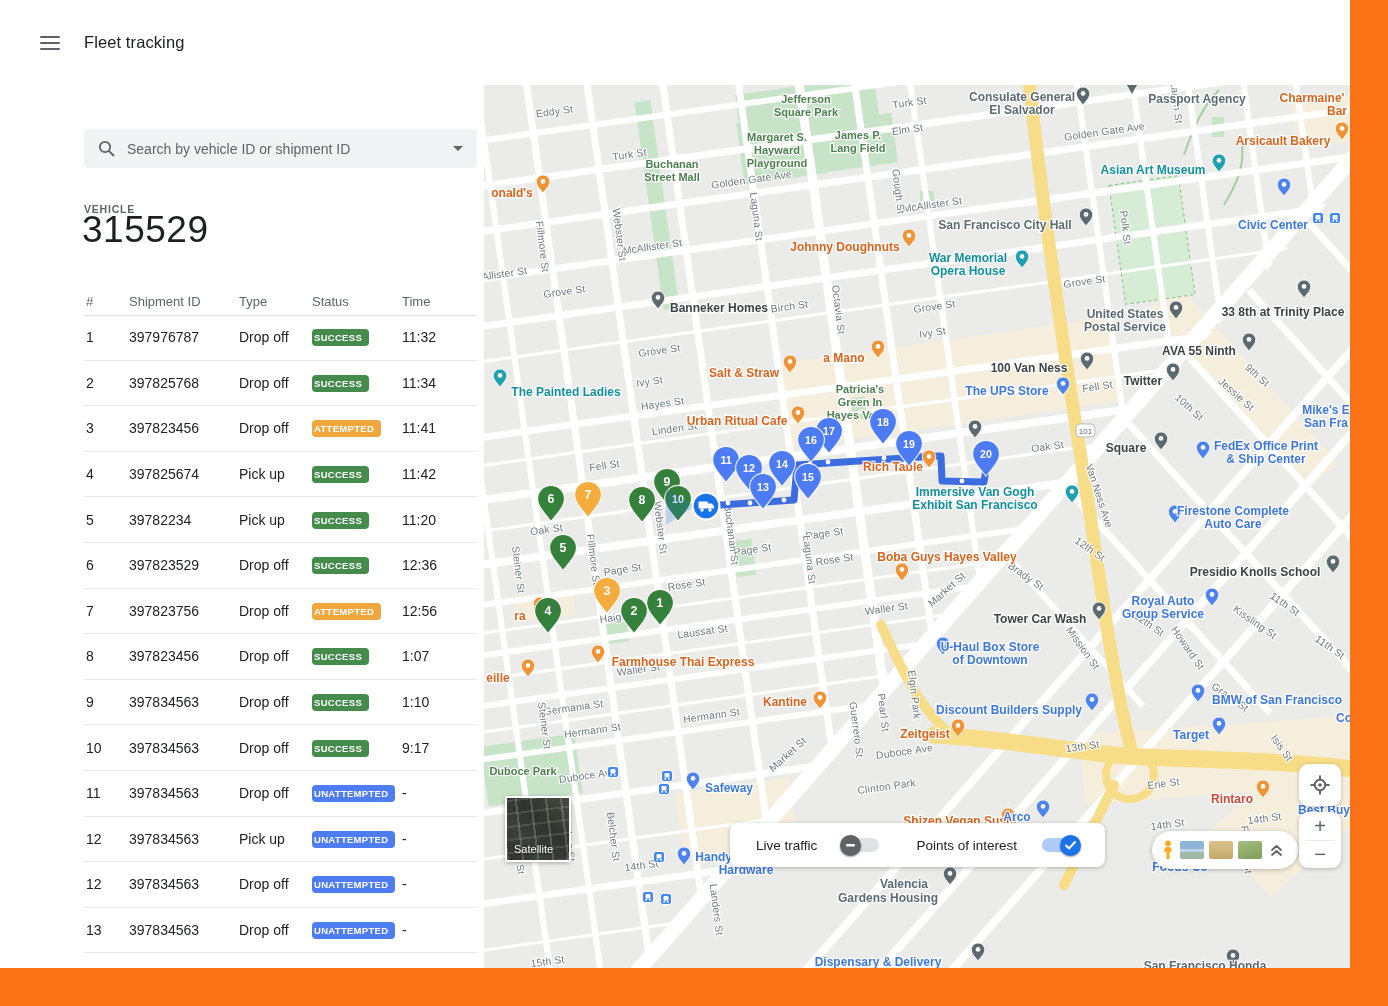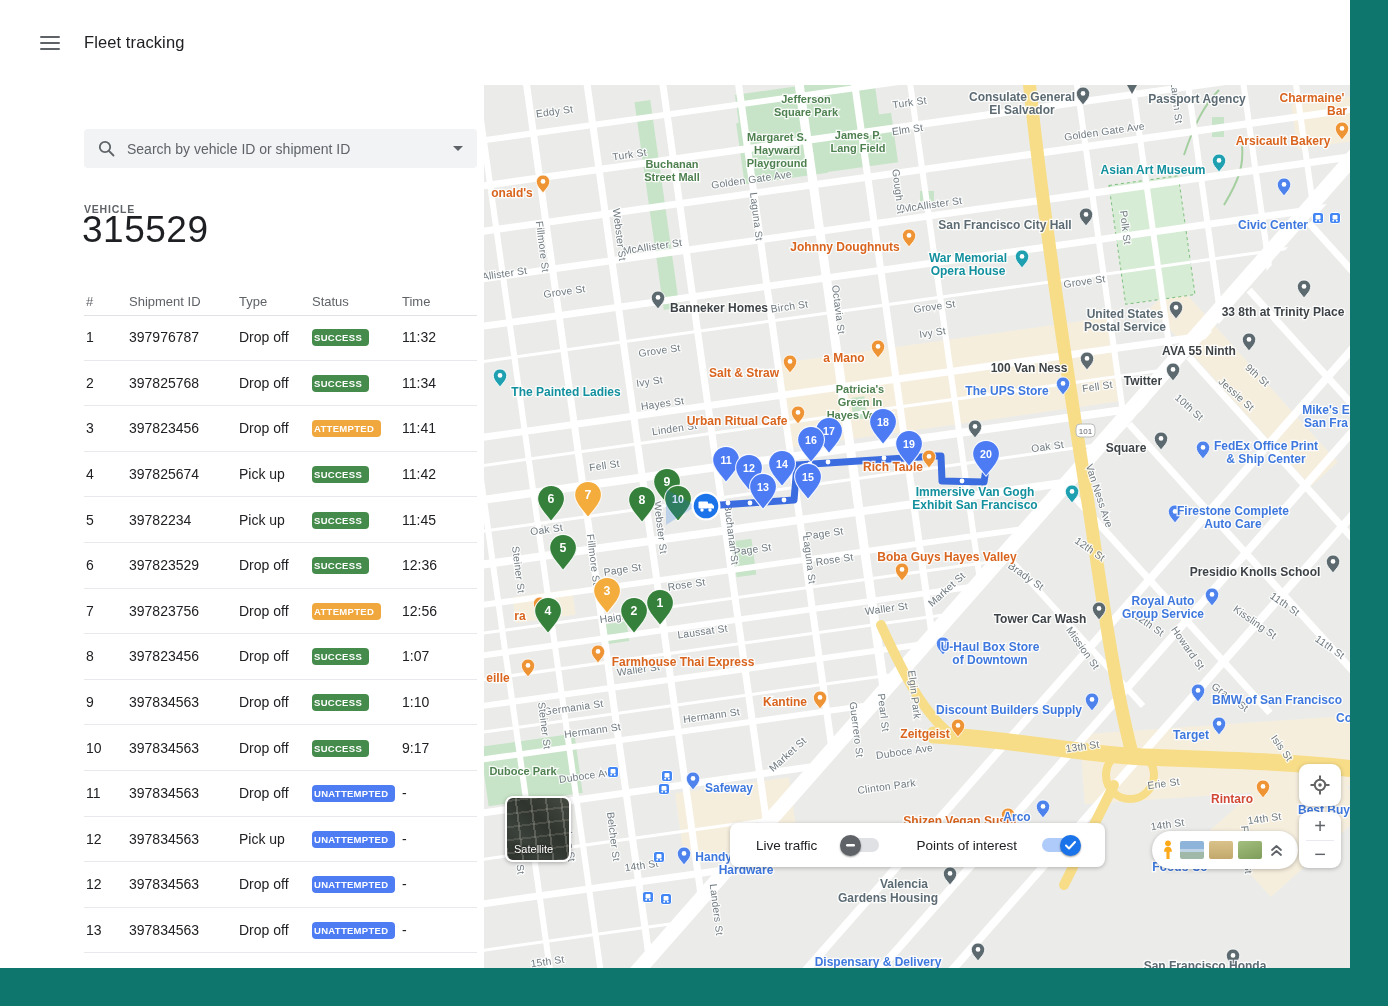--- a/index.html
+++ b/index.html
@@ -1,16 +1,16 @@
 <!DOCTYPE html>
 <html><head>
 <meta charset="utf-8">
 <style>
   html,body{margin:0;padding:0;background:#fff;font-family:"Liberation Sans",sans-serif;}
-  .page{position:relative;width:1388px;height:1006px;background:#0f766e;overflow:hidden;}
+  .page{position:relative;width:1388px;height:1006px;background:#f97316;overflow:hidden;}
   
   header{position:absolute;left:0;top:0;width:1350px;height:85px;background:#fff;border-bottom:1px solid #e3e5e8;display:flex;align-items:center;}
   .hamburger{width:20px;height:14px;margin-left:40px;display:flex;flex-direction:column;justify-content:space-between;cursor:pointer;}
   .hamburger span{display:block;height:2px;background:#5f6368;border-radius:1px;}
   h1.title{font-size:16.5px;font-weight:400;color:#202124;margin:0 0 0 24px;letter-spacing:.1px;}
   
   aside{position:absolute;left:0;top:85px;width:484px;height:883px;background:#fff;overflow:hidden;}
   .searchbox{position:absolute;left:84px;top:44px;width:393px;height:39px;background:#f1f3f4;border-radius:4px;display:flex;align-items:center;box-sizing:border-box;padding:0 14px;}
   .searchbox input{flex:1;border:none;outline:none;background:transparent;font-size:14px;color:#202124;margin-left:10px;font-family:"Liberation Sans",sans-serif;}
   .searchbox input::placeholder{color:#5f6368;}
@@ -21,21 +21,21 @@
   .thead{position:absolute;left:84px;top:202px;width:393px;height:28px;border-bottom:1px solid #e0e2e5;color:#5f6368;font-size:13px;}
   .thead span{padding-left:2px;}
   #rows{position:absolute;left:84px;top:230px;width:393px;}
   .trow{height:45.6px;border-bottom:1px solid #e7e9ec;box-sizing:border-box;font-size:14px;color:#202124;cursor:pointer;}
   .trow span{padding-left:2px;}
   .badge{display:inline-block;font-size:9.5px;font-weight:700;color:#fff;letter-spacing:.3px;padding:3px 7px;border-radius:4px;}
   
   .map{position:absolute;left:484px;top:85px;width:866px;height:883px;overflow:hidden;background:#ebece9;cursor:grab;}
   .map svg.base{position:absolute;left:0;top:0;}
   
-  .sat{position:absolute;left:21px;top:711px;width:66px;height:66px;border-radius:8px;border:2px solid #fff;box-sizing:border-box;box-shadow:0 1px 4px rgba(0,0,0,.3);cursor:pointer;
+  .sat{position:absolute;left:21px;top:711px;width:66px;height:66px;border-radius:2px;border:2px solid #fff;box-sizing:border-box;box-shadow:0 1px 4px rgba(0,0,0,.3);cursor:pointer;
        background:
         repeating-linear-gradient(83deg, rgba(190,190,178,.28) 0 2px, transparent 2px 15px),
         repeating-linear-gradient(-7deg, rgba(166,166,152,.22) 0 2px, transparent 2px 13px),
         linear-gradient(45deg,#2c312b 0%,#3a403a 30%,#2f342e 60%,#464b42 100%);}
   .sat span{position:absolute;left:7px;bottom:5px;color:#fff;font-size:11px;text-shadow:0 0 3px rgba(0,0,0,.9);}
   
   .togglebar{position:absolute;left:246px;top:738px;width:375px;height:44px;background:#fff;border-radius:8px;box-shadow:0 1px 4px rgba(0,0,0,.25);display:flex;align-items:center;justify-content:space-between;box-sizing:border-box;padding:0 26px;}
   .toggle-group{display:flex;align-items:center;gap:25px;}
   .toggle-label{font-size:13.5px;font-weight:500;color:#202124;}
   .switch{position:relative;width:37px;height:14px;border-radius:7px;cursor:pointer;}
@@ -117,21 +117,21 @@
           <span>397825674</span>
           <span>Pick up</span>
           <span><span class="badge" style="background: rgb(69, 139, 76);">SUCCESS</span></span>
           <span>11:42</span>
         </div>
         <div class="trow grid-row">
           <span>5</span>
           <span>39782234</span>
           <span>Pick up</span>
           <span><span class="badge" style="background: rgb(69, 139, 76);">SUCCESS</span></span>
-          <span>11:45</span>
+          <span>11:20</span>
         </div>
         <div class="trow grid-row">
           <span>6</span>
           <span>397823529</span>
           <span>Drop off</span>
           <span><span class="badge" style="background: rgb(69, 139, 76);">SUCCESS</span></span>
           <span>12:36</span>
         </div>
         <div class="trow grid-row">
           <span>7</span>

